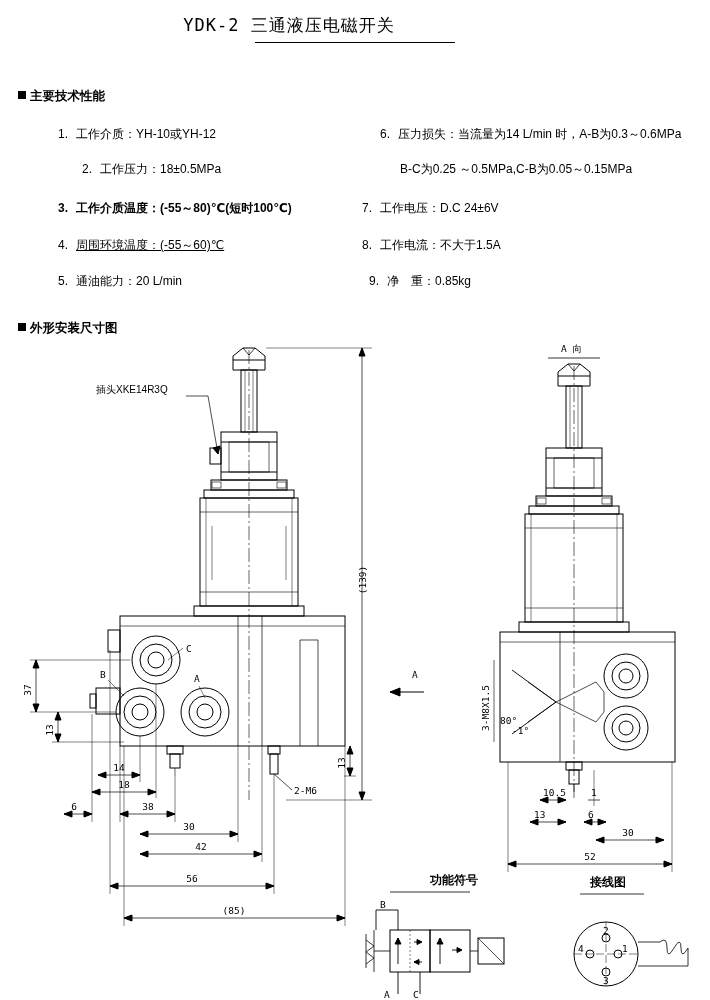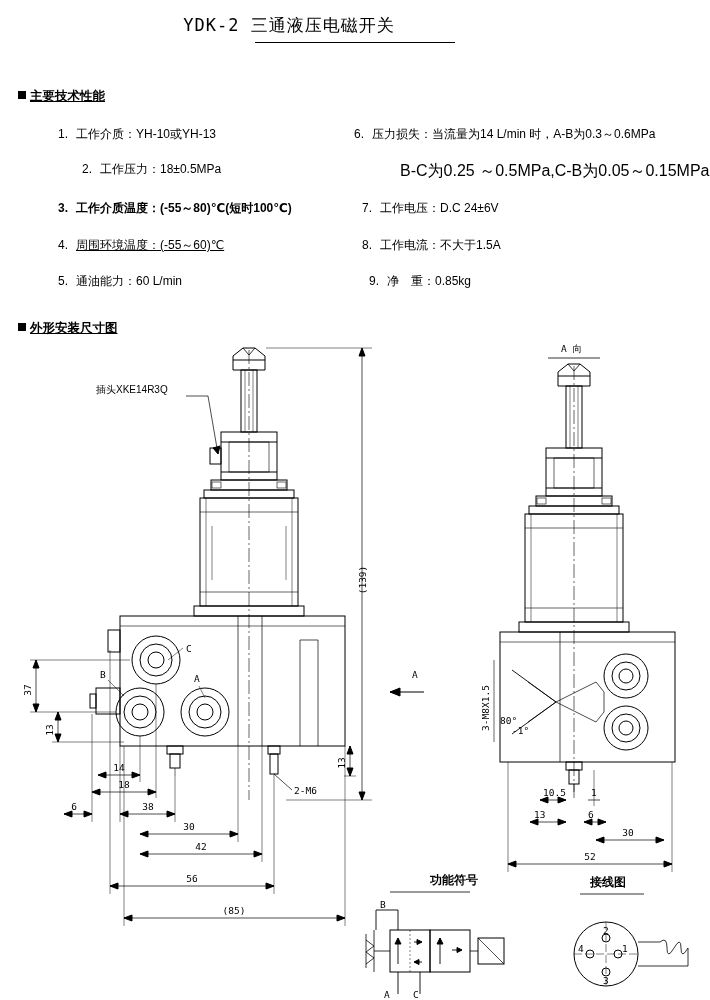--- a/index.html
+++ b/index.html
@@ -13,28 +13,28 @@
   
   .title{
     position:absolute;left:0;top:14px;width:578px;text-align:center;
     font-family:"DejaVu Sans Mono","Liberation Mono",monospace;
     font-size:17px;letter-spacing:1px;
   }
   .title-rule{position:absolute;left:255px;top:42px;width:200px;height:1px;background:#000;}
 
   
   .sec-head{
-    position:absolute;font-size:12.5px;font-weight:bold;text-decoration:underline;
+    position:absolute;font-size:12.5px;font-weight:bold;
   }
   .sec-head .sq{display:inline-block;width:8px;height:8px;background:#000;margin-right:4px;vertical-align:1px;}
 
   
   .spec{position:absolute;font-size:12px;white-space:nowrap;}
   .spec .num{display:inline-block;width:18px;}
-  .spec-cont{position:absolute;font-size:16px;white-space:nowrap;}
+  .spec-cont{position:absolute;font-size:12px;white-space:nowrap;}
 
   
   .draw{position:absolute;left:0;top:330px;width:710px;height:670px;}
   svg{display:block;}
   .lbl{font-family:"DejaVu Sans Mono","Liberation Mono",monospace;font-size:9.5px;}
   .lbl-cn{font-family:"Liberation Sans","DejaVu Sans",sans-serif;font-size:10px;}
   .cap{font-family:"Liberation Sans","DejaVu Sans",sans-serif;font-size:12px;font-weight:bold;}
 </style>
 </head>
 <body>
@@ -42,36 +42,36 @@
 <div class="page">
 
   <div class="title">YDK-2 三通液压电磁开关</div>
   <div class="title-rule"></div>
 
   <div class="sec-head" style="left:18px;top:88px;">
     <span class="sq"></span><span>主要技术性能</span>
   </div>
 
   <div class="spec" style="left:58px;top:126px;">
-    <span class="num">1.</span><span>工作介质：YH-10或YH-13</span>
+    <span class="num">1.</span><span>工作介质：YH-10或YH-12</span>
   </div>
   <div class="spec" style="left:58px;top:161px;margin-left:24px;">
     <span class="num">2.</span><span>工作压力：18±0.5MPa</span>
   </div>
   <div class="spec" style="left:58px;top:200px;font-weight:bold;">
     <span class="num">3.</span><span>工作介质温度：(-55～80)℃(短时100℃)</span>
   </div>
   <div class="spec" style="left:58px;top:237px;text-decoration:underline;">
     <span class="num">4.</span><span>周围环境温度：(-55～60)℃</span>
   </div>
   <div class="spec" style="left:58px;top:273px;">
-    <span class="num">5.</span><span>通油能力：60 L/min</span>
-  </div>
-
-  <div class="spec" style="left:354px;top:126px;">
+    <span class="num">5.</span><span>通油能力：20 L/min</span>
+  </div>
+
+  <div class="spec" style="left:380px;top:126px;">
     <span class="num">6.</span><span>压力损失：当流量为14 L/min 时，A-B为0.3～0.6MPa</span>
   </div>
   <div class="spec-cont" style="left:400px;top:161px;">B-C为0.25 ～0.5MPa,C-B为0.05～0.15MPa</div>
   <div class="spec" style="left:362px;top:200px;">
     <span class="num">7.</span><span>工作电压：D.C 24±6V</span>
   </div>
   <div class="spec" style="left:362px;top:237px;">
     <span class="num">8.</span><span>工作电流：不大于1.5A</span>
   </div>
   <div class="spec" style="left:362px;top:273px;margin-left:7px;">

